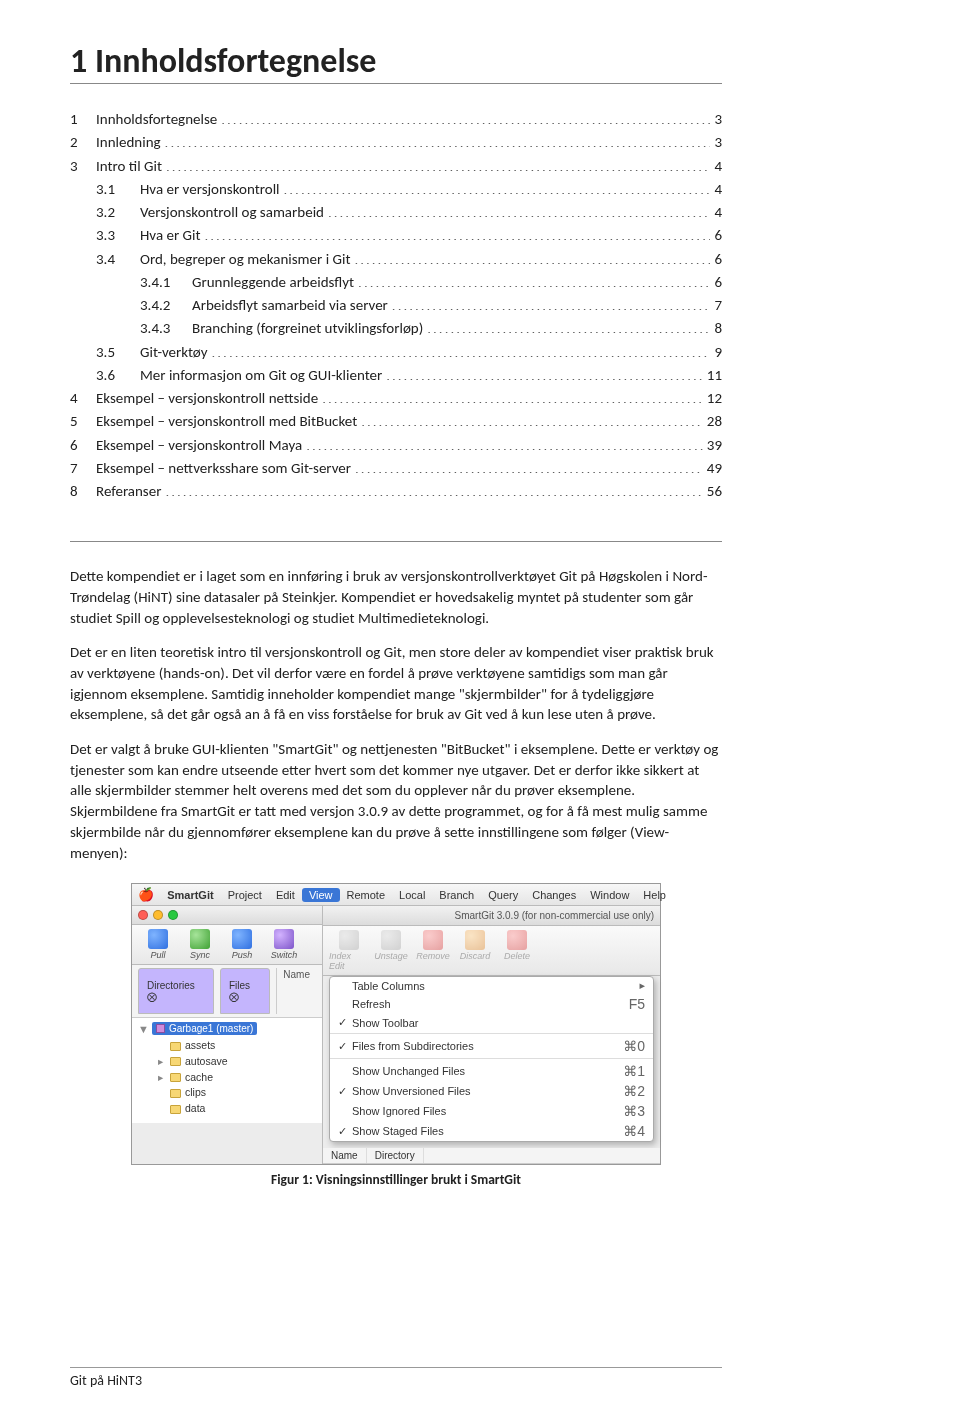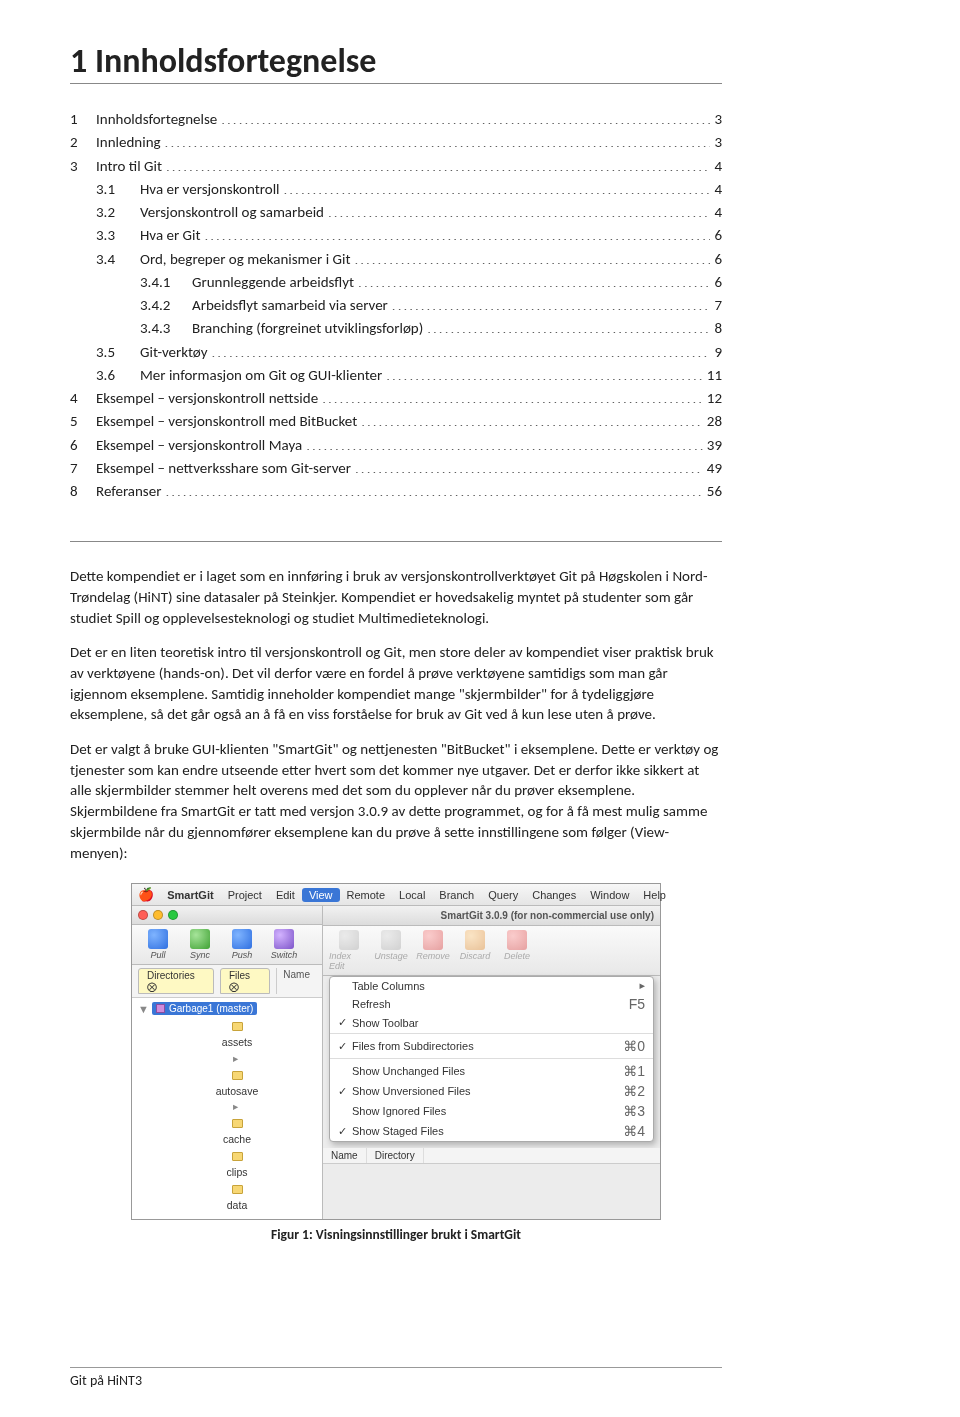--- a/index.html
+++ b/index.html
@@ -29,33 +29,33 @@
   .foot-row { display: flex; font-size: 14px; }
   
   .sg { display: inline-block; width: 530px; text-align: left; font-family: "Lucida Grande", "Segoe UI", Arial, sans-serif; font-size: 11px; color: #333; background: #ececec; border: 1px solid #999; }
   .sg-menubar { display: flex; align-items: center; gap: 0; background: linear-gradient(#f7f7f7,#e5e5e5); border-bottom: 1px solid #bbb; padding: 3px 6px; }
   .sg-apple { font-size: 13px; padding-right: 6px; }
   .sg-menubar span.mi { padding: 0 7px; }
   .sg-menubar span.mi.sel { background: #3a76d6; color: #fff; border-radius: 3px; padding: 1px 7px; }
   .sg-body { display: flex; }
   .sg-left { flex: 0 0 190px; }
   .sg-right { flex: 1 1 auto; border-left: 1px solid #bbb; }
-  .sg-titlebar { display: flex; align-items: center; gap: 5px; padding: 4px 6px; background: linear-gradient(#f2f2f2,#dcdcdc); border-bottom: 1px solid #bbb; font-weight: bold; }
+  .sg-titlebar { display: flex; align-items: center; gap: 5px; padding: 4px 6px; background: linear-gradient(#f2f2f2,#dcdcdc); border-bottom: 1px solid #bbb; }
   .tl-btn { width: 10px; height: 10px; border-radius: 50%; display: inline-block; border: 1px solid rgba(0,0,0,.25); }
   .tl-r { background: #ff5f57; } .tl-y { background: #febc2e; } .tl-g { background: #28c840; }
   .sg-right .sg-titlebar span.tt { margin-left: auto; color: #555; font-size: 10px; }
   .sg-toolbar { display: flex; gap: 2px; padding: 4px 6px; background: linear-gradient(#fafafa,#e8e8e8); border-bottom: 1px solid #bbb; }
   .tb { display: flex; flex-direction: column; align-items: center; width: 40px; font-size: 9px; color: #555; font-style: italic; }
   .tb .ico { width: 20px; height: 20px; border-radius: 3px; margin-bottom: 1px; }
   .sg-tabs { display: flex; gap: 6px; padding: 3px 6px; background: #f4f4f4; border-bottom: 1px solid #ccc; font-size: 10px; }
-  .sg-tab { background: #fef9c3; border: 1px solid #bbb; border-radius: 3px 3px 0 0; padding: 1px 8px; }
+  .sg-tab { background: #c4b5fd; border: 1px solid #bbb; border-radius: 3px 3px 0 0; padding: 11px 8px; }
   .sg-tree { padding: 3px 6px 6px 6px; background: #fff; }
   .sg-proj { background: #3a76d6; color: #fff; padding: 1px 4px; border-radius: 2px; font-size: 10px; display: inline-flex; align-items: center; gap: 4px; }
   .sg-proj .cube { width: 9px; height: 9px; background: #d08bdc; border: 1px solid #8a4ca0; display: inline-block; }
-  .tree-item { display: flex; align-items: center; gap: 4px; padding-left: 20px; font-size: 10.5px; line-height: 1.5; flex-direction: column; }
+  .tree-item { display: flex; align-items: center; gap: 4px; padding-left: 20px; font-size: 10.5px; line-height: 1.5; }
   .tree-item .fold { width: 11px; height: 9px; background: #f7d774; border: 1px solid #c8a33a; border-radius: 1px; display: inline-block; }
   .tree-item .tri { color: #888; width: 8px; display: inline-block; }
   .dd { background: #fff; border: 1px solid #aaa; border-radius: 4px; box-shadow: 2px 3px 6px rgba(0,0,0,.25); margin: 0 6px 6px 6px; }
   .dd .dd-item { display: flex; align-items: center; padding: 2px 8px; font-size: 11px; }
   .dd .dd-item .chk { width: 14px; display: inline-block; }
   .dd .dd-item .sc { margin-left: auto; color: #666; font-size: 14px; }
   .dd .dd-item.arrow::after { content: "▸"; margin-left: auto; color: #666; }
   .dd hr { border: 0; border-top: 1px solid #ddd; margin: 2px 0; }
   .sg-right .col-hdr { display: flex; background: #f4f4f4; border-bottom: 1px solid #ccc; font-size: 10px; }
   .sg-right .col-hdr span { padding: 2px 8px; border-right: 1px solid #ddd; }

